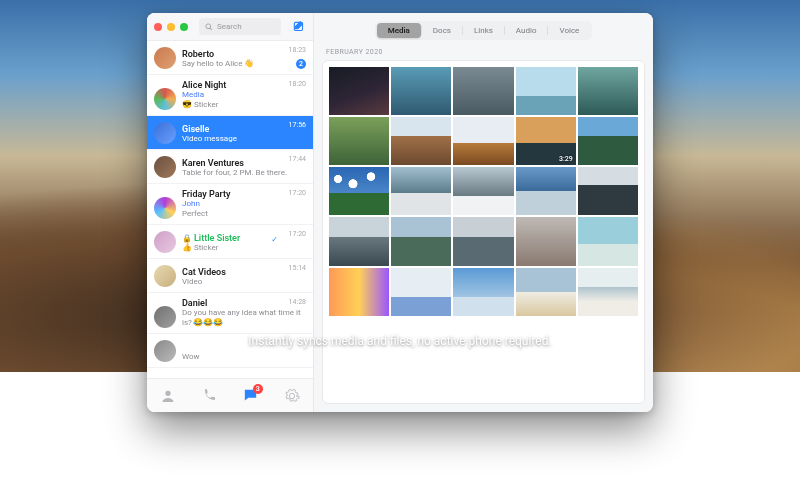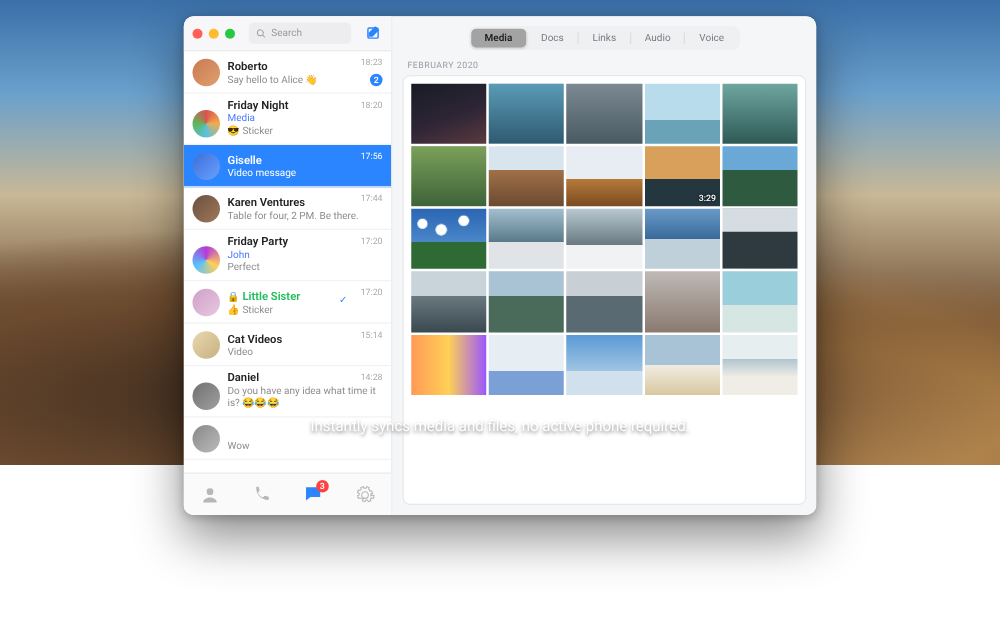--- a/index.html
+++ b/index.html
@@ -111,21 +111,21 @@
             <div class="cbody">
               <div class="cname">Roberto</div>
               <div class="cprev">Say hello to Alice 👋</div>
             </div>
             <div class="ctime">18:23</div>
             <span class="badge">2</span>
           </div>
           <div class="chat">
             <div class="avatar" style="background:conic-gradient(#d9534f,#f0ad4e,#5bc0de,#5cb85c,#d9534f)"></div>
             <div class="cbody">
-              <div class="cname">Friday Night</div>
+              <div class="cname">Alice Night</div>
               <div class="cprev"><span style="color:#4a7aff">Media</span><br>😎 Sticker</div>
             </div>
             <div class="ctime">18:20</div>
           </div>
           <div class="chat selected">
             <div class="avatar" style="background:linear-gradient(135deg,#3a6fd8,#6aa0ff)"></div>
             <div class="cbody">
               <div class="cname">Giselle</div>
               <div class="cprev">Video message</div>
             </div>

